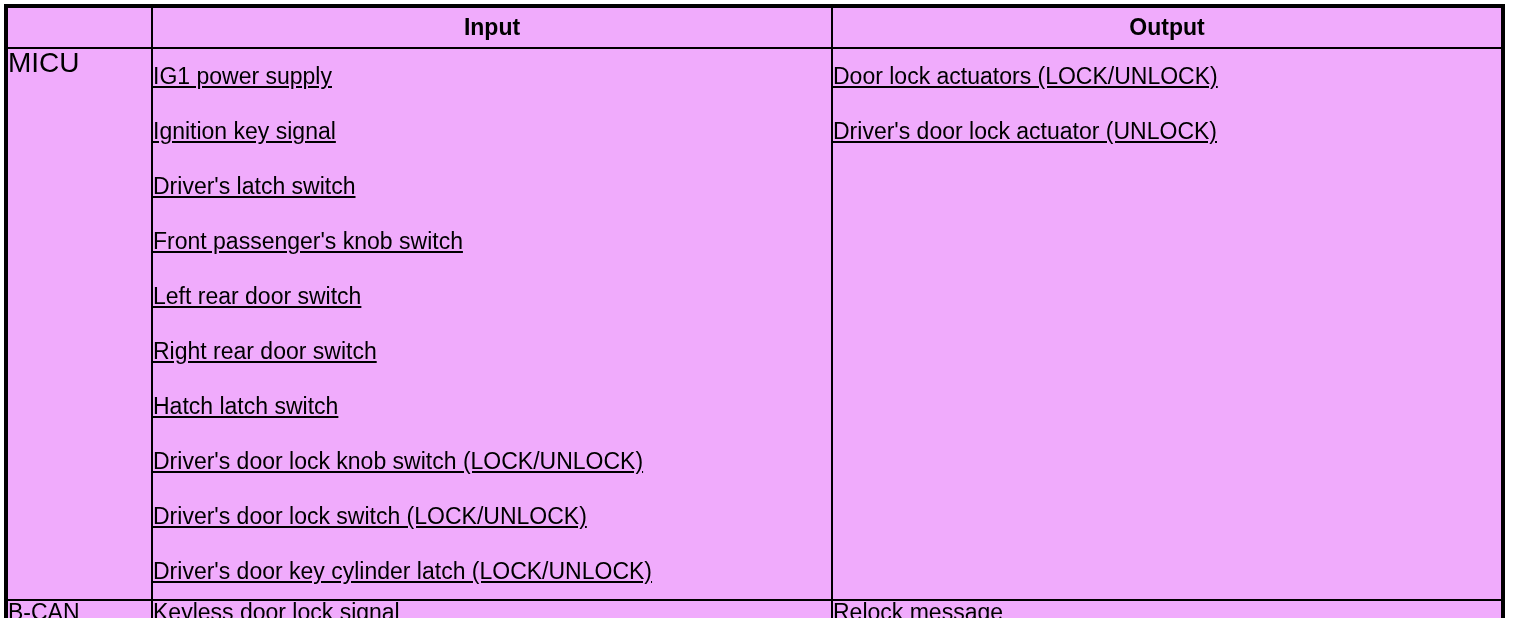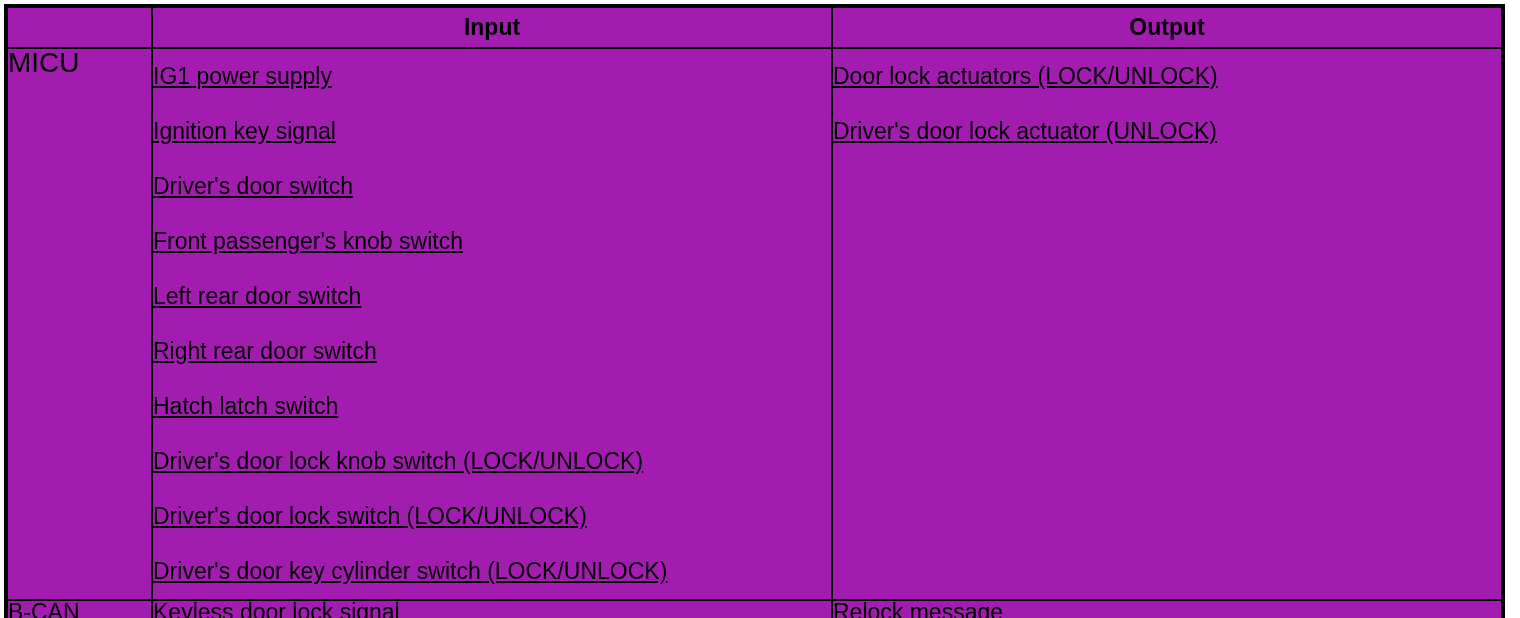--- a/index.html
+++ b/index.html
@@ -39,21 +39,21 @@
 
   .io-table col.col-module { width: 146px; }
   .io-table col.col-input  { width: 680px; }
   .io-table col.col-output { width: 671px; }
 
   .io-table th,
   .io-table td {
     border: 2px solid #000000;
     padding: 0;
     vertical-align: top;
-    background: #a21caf;
+    background: #f0abfc;
     margin-top: 19px;
   }
 
   
   .io-table tr > *:first-child { border-left: none; }
   .io-table tr > *:last-child  { border-right: none; }
   .io-table thead tr > *       { border-top: none; }
   .io-table tbody tr:last-child > * { border-bottom: none; }
 
   
@@ -124,28 +124,28 @@
     </thead>
 
     <tbody>
 
       <tr class="micu-row">
         <td class="module-cell">MICU</td>
 
         <td class="list-cell">
           <div class="entry">IG1 power supply</div>
           <div class="entry">Ignition key signal</div>
-          <div class="entry">Driver's door switch</div>
+          <div class="entry">Driver's latch switch</div>
           <div class="entry">Front passenger's knob switch</div>
           <div class="entry">Left rear door switch</div>
           <div class="entry">Right rear door switch</div>
           <div class="entry">Hatch latch switch</div>
           <div class="entry">Driver's door lock knob switch (LOCK/UNLOCK)</div>
           <div class="entry">Driver's door lock switch (LOCK/UNLOCK)</div>
-          <div class="entry">Driver's door key cylinder switch (LOCK/UNLOCK)</div>
+          <div class="entry">Driver's door key cylinder latch (LOCK/UNLOCK)</div>
         </td>
 
         <td class="list-cell">
           <div class="entry">Door lock actuators (LOCK/UNLOCK)</div>
           <div class="entry">Driver's door lock actuator (UNLOCK)</div>
         </td>
       </tr>
 
       <tr class="bcan-row">
         <td class="single-cell">B-CAN</td>

